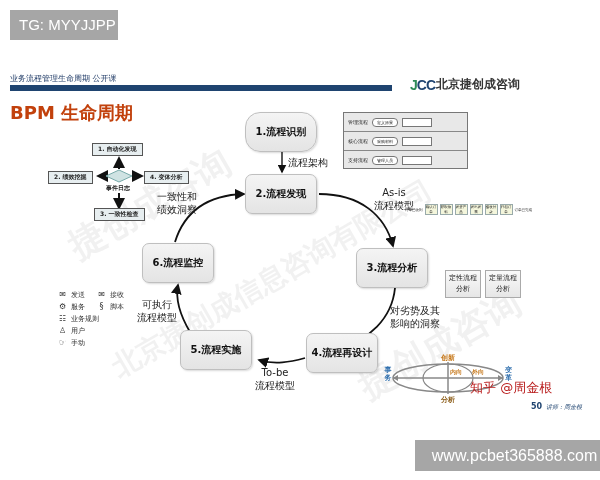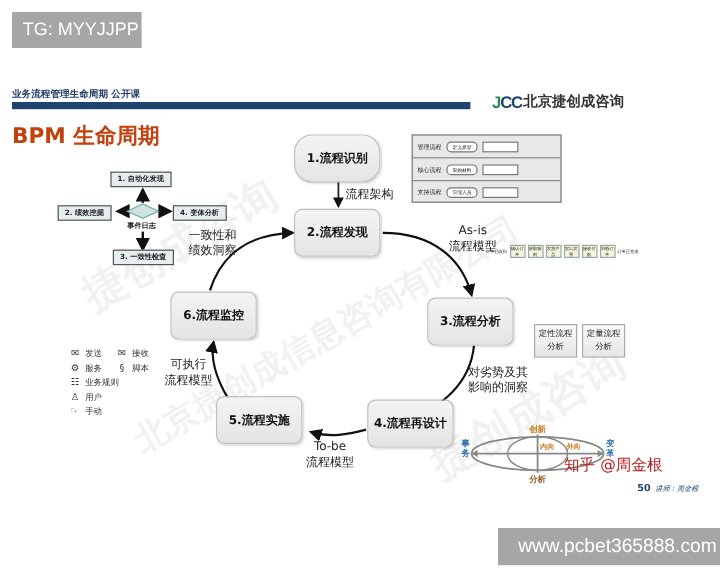--- a/index.html
+++ b/index.html
@@ -1,21 +1,21 @@
 <!DOCTYPE html>
 <html><head>
 <meta charset="utf-8">
 <style>
   html, body { margin:0; padding:0; }
   body { width:600px; height:480px; background:#fff; position:relative; overflow:hidden;
          font-family:"DejaVu Sans", sans-serif; color:#222; }
   .abs { position:absolute; }
   .tag-top { left:10px; top:10px; width:108px; height:30px; background:#a6a6a6; color:#fff;
              font-family:Liberation Sans, sans-serif; font-size:15px; line-height:30px; padding-left:9px; box-sizing:border-box; }
-  .course { left:10px; top:73px; font-size:8px; font-weight:bold; color:#1f3a66; }
+  .course { left:10px; top:73px; font-size:8px; font-weight:normal; color:#1f3a66; }
   .hbar { left:10px; top:85px; width:382px; height:6px; background:#1f4470; }
   .brand { left:410px; top:76px; font-size:12px; font-weight:bold; color:#333; display:flex; align-items:center; gap:1px; }
   .brand .logo { font-family:"Liberation Sans", sans-serif; font-weight:bold; font-size:14px; letter-spacing:-1px; }
   .brand .logo .j { color:#2e8b57; } .brand .logo .c1 { color:#1f4470; } .brand .logo .c2 { color:#1f4470; }
   .title { left:10px; top:101px; font-size:18px; font-weight:bold; color:#c2410c; }
   .node { position:absolute; width:70px; height:38px; border:1.5px solid #bfbfbf; border-radius:7px;
           background:linear-gradient(#f4f4f4,#e4e4e4); display:flex; align-items:center; justify-content:center;
           font-size:10px; font-weight:bold; color:#111; box-shadow:1px 1px 2px rgba(0,0,0,.15); }
   .lbl { position:absolute; font-size:10px; color:#222; text-align:center; line-height:13px; }
   svg.cycle { position:absolute; left:0; top:0; }

